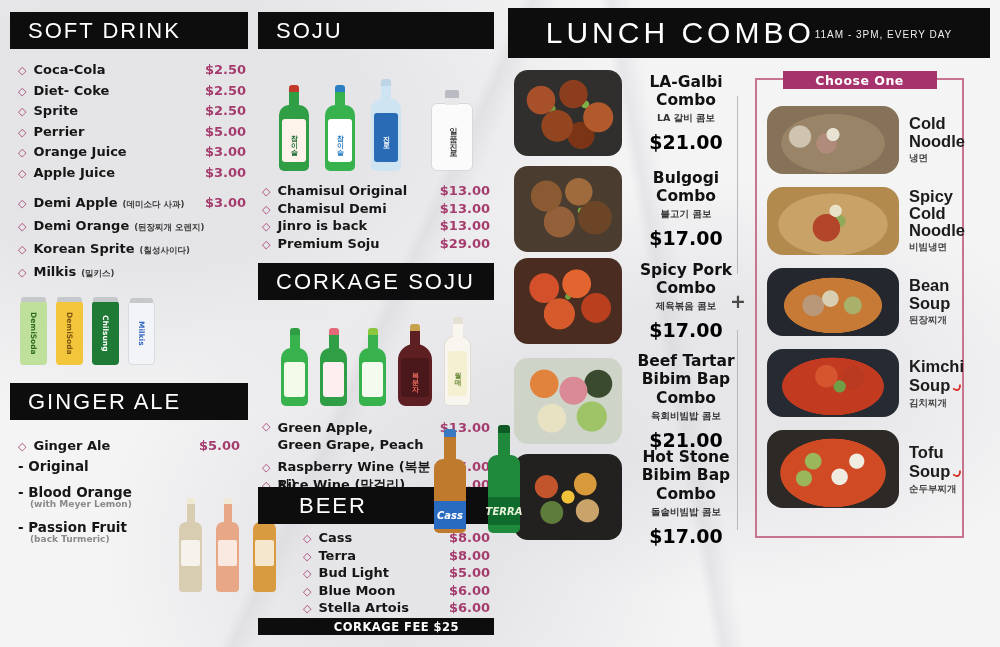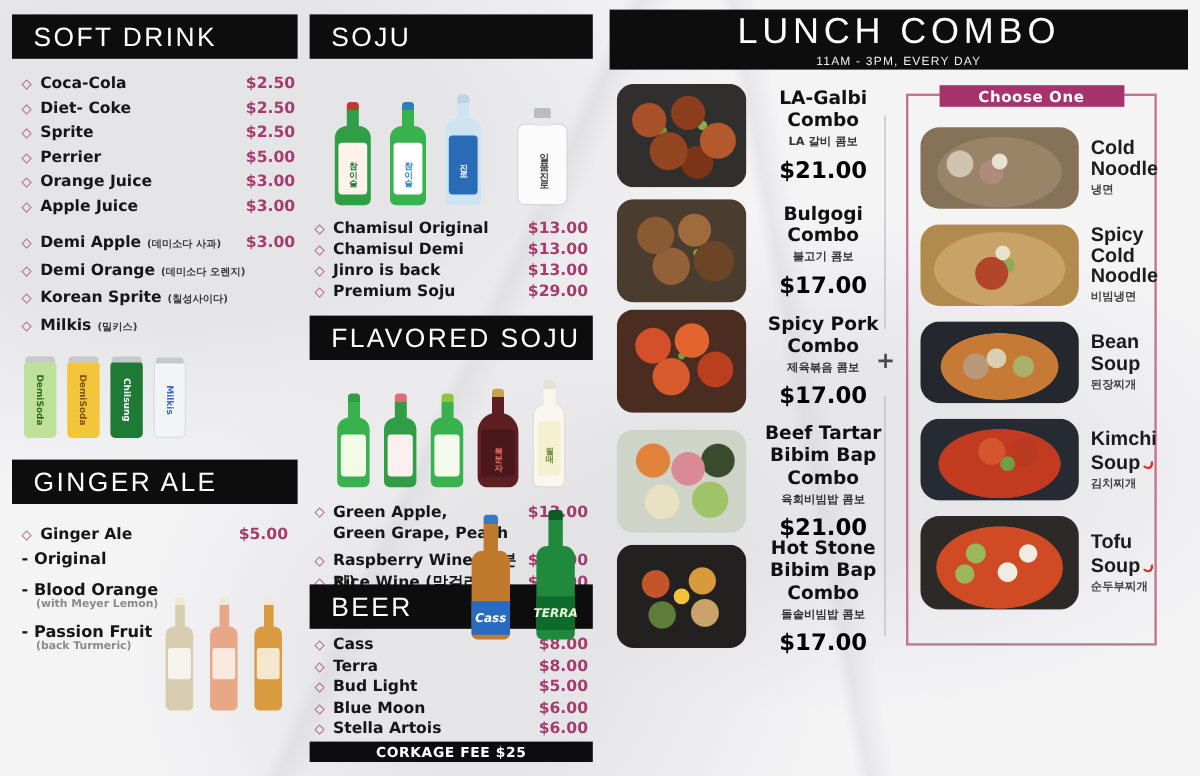--- a/index.html
+++ b/index.html
@@ -20,21 +20,21 @@
   .item { display:flex; align-items:baseline; font-size:13px; font-weight:bold; color:#161616; }
   .dia { color:#a53c6e; font-size:11px; margin-right:7px; font-weight:normal; }
   .kr-note { font-size:8.5px; color:#3a3a3a; margin-left:5px; font-weight:bold; }
   .price { margin-left:auto; color:#a53c6e; font-weight:bold; font-size:13px; }
   .pre { white-space:pre-line; }
 
   .col-left  { position:absolute; left:10px;  top:12px; width:238px; }
   .col-mid   { position:absolute; left:258px; top:12px; width:236px; }
   .col-right { position:absolute; left:508px; top:8px;  width:482px; height:635px; }
 
-  .abs { position:absolute; }
+  .abs { position:absolute;padding-left:41px; }
 
   
   .drinkrow { display:flex; align-items:flex-end; justify-content:center; }
   .bottle { position:relative; background:var(--body); border-radius:10px 10px 5px 5px; }
   .bottle::before { content:""; position:absolute; top:-20px; left:50%; transform:translateX(-50%);
     width:10px; height:21px; border-radius:3px 3px 0 0;
     background:linear-gradient(to bottom, var(--cap) 0 7px, var(--body) 7px); }
   .blbl { position:absolute; left:3px; right:3px; top:14px; bottom:9px; background:var(--lbl,#fff);
     border-radius:3px; display:flex; align-items:center; justify-content:center;
     writing-mode:vertical-rl; font-size:7px; font-weight:bold; color:var(--lblc,#1d6b33); }
@@ -127,21 +127,21 @@
     radial-gradient(circle at 65% 42%, #b93a20 0 12%, transparent 13%),
     radial-gradient(ellipse at 50% 55%, #c23a20 0 54%, #262b33 55%), #232830; }
   .ph-tofu { background:
     radial-gradient(circle at 35% 40%, #9ab75c 0 8%, transparent 9%),
     radial-gradient(circle at 55% 60%, #f0ece2 0 9%, transparent 10%),
     radial-gradient(circle at 68% 40%, #f0ece2 0 7%, transparent 8%),
     radial-gradient(circle at 28% 62%, #9ab75c 0 7%, transparent 8%),
     radial-gradient(ellipse at 50% 55%, #d04a24 0 56%, #2c2926 57%), #2a2724; }
 
   
-  .lunch-hdr { height:50px; flex-direction:column; justify-content:center; align-items:center; display:flex; }
+  .lunch-hdr { height:50px; flex-direction:row; justify-content:center; align-items:center; display:flex; }
   .lunch-title { font-size:30px; letter-spacing:4px; }
   .lunch-sub { font-size:10px; letter-spacing:1px; margin-top:2px; color:#eee; }
   .combo-row { position:absolute; display:flex; align-items:center; }
   .combo-text { width:128px; text-align:center; }
   .combo-name { font-size:15.5px; font-weight:bold; color:#111; line-height:1.18; }
   .combo-kr { font-size:9.5px; color:#333; margin-top:3px; font-weight:bold; }
   .combo-price { font-size:19px; font-weight:bold; color:#000; margin-top:6px; }
   .divider { position:absolute; width:1px; background:#b9b9bd; }
   .plus { position:absolute; font-size:19px; font-weight:bold; color:#4a4a4a; }
   .choose-box { position:absolute; border:2px solid #c9748f; }
@@ -203,21 +203,21 @@
     <div style="margin-top:10px; padding:0 2px 0 8px;">
       <div class="item" style="height:23px">
         <span class="dia">◇</span>
         <span>Demi Apple</span>
         <span class="kr-note">(데미소다 사과)</span>
         <span class="price">$3.00</span>
       </div>
       <div class="item" style="height:23px">
         <span class="dia">◇</span>
         <span>Demi Orange</span>
-        <span class="kr-note">(데미소다 오렌지)</span>
+        <span class="kr-note">(된장찌개 오렌지)</span>
       </div>
       <div class="item" style="height:23px">
         <span class="dia">◇</span>
         <span>Korean Sprite</span>
         <span class="kr-note">(칠성사이다)</span>
       </div>
       <div class="item" style="height:23px">
         <span class="dia">◇</span>
         <span>Milkis</span>
         <span class="kr-note">(밀키스)</span>
@@ -301,21 +301,21 @@
         <span class="price">$13.00</span>
       </div>
       <div class="item" style="height:17.5px">
         <span class="dia">◇</span>
         <span>Premium Soju</span>
         <span class="price">$29.00</span>
       </div>
     </div>
 
     <div class="hdr col-hdr" style="margin-top:10px">
-      <span>FLAVORED SOJU</span>
+      <span>CORKAGE SOJU</span>
     </div>
     <div class="drinkrow" style="gap:12px; margin-top:26px; height:80px;">
       <div class="bottle" style="--body:#37b24d; --cap:#2f9e44; --lbl:#f2fae8; width:27px; height:58px;">
           <span class="blbl"></span>
         </div>
       <div class="bottle" style="--body:#2f9e44; --cap:#e46a7a; --lbl:#fdeef0; width:27px; height:58px;">
           <span class="blbl"></span>
         </div>
       <div class="bottle" style="--body:#37b24d; --cap:#8cc63f; --lbl:#f4fbee; width:27px; height:58px;">
           <span class="blbl"></span>

